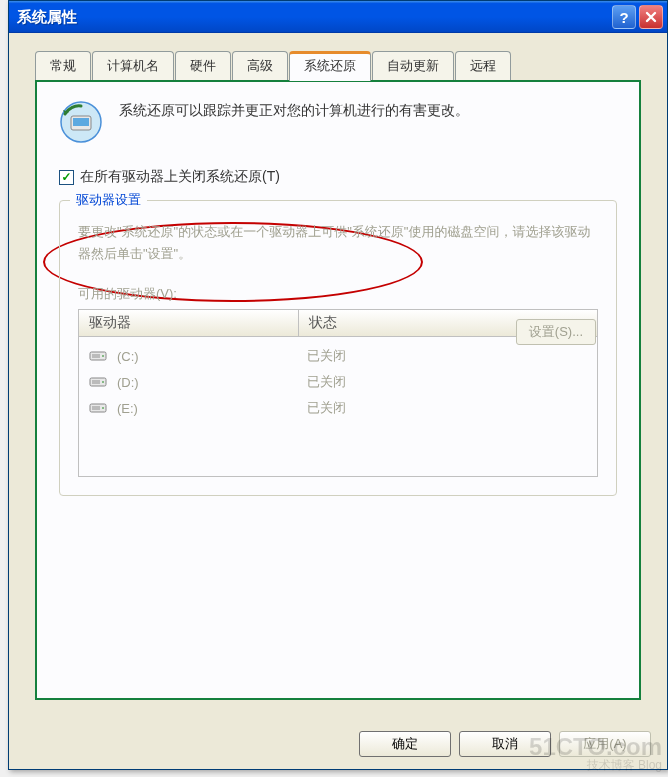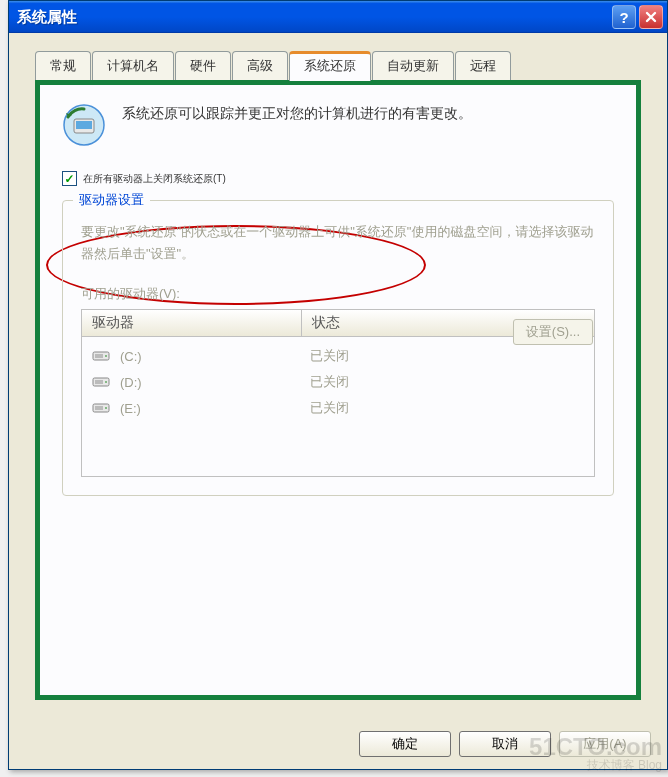--- a/index.html
+++ b/index.html
@@ -68,21 +68,21 @@
       color: #333;
     }
     .tab.active {
       background: #fcfcfe;
       border-top: 3px solid #e68b2c;
       padding-top: 3px;
       z-index: 2;
       margin-bottom: -1px;
     }
     .tab-panel {
-      border: 5px solid #15803d;
+      border: 2px solid #15803d;
       background: #fcfcfe;
       padding: 18px 22px 100px 22px;
       min-height: 620px;
       position: relative;
     }
     .intro-row {
       display: flex;
       align-items: flex-start;
       gap: 16px;
       margin-bottom: 24px;
@@ -104,21 +104,21 @@
       height: 15px;
       border: 1px solid #1c5180;
       background: #fff;
       display: flex;
       align-items: center;
       justify-content: center;
       color: #009900;
       font-size: 12px;
       font-weight: bold;
     }
-    .checkbox-label { font-size: 10px; color: #333; }
+    .checkbox-label { font-size: 14px; color: #333; }
     .annot-ellipse {
       position: absolute;
       left: 6px;
       top: 140px;
       width: 380px;
       height: 80px;
       border: 2px solid #c40000;
       border-radius: 50%;
       pointer-events: none;
     }

